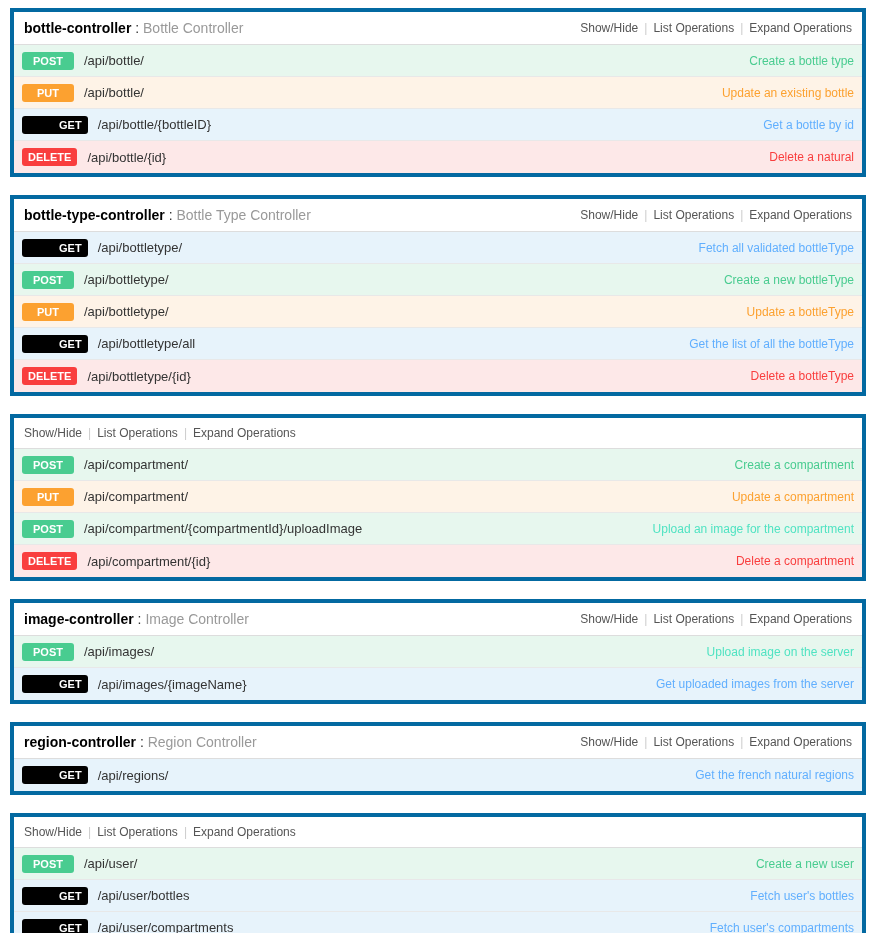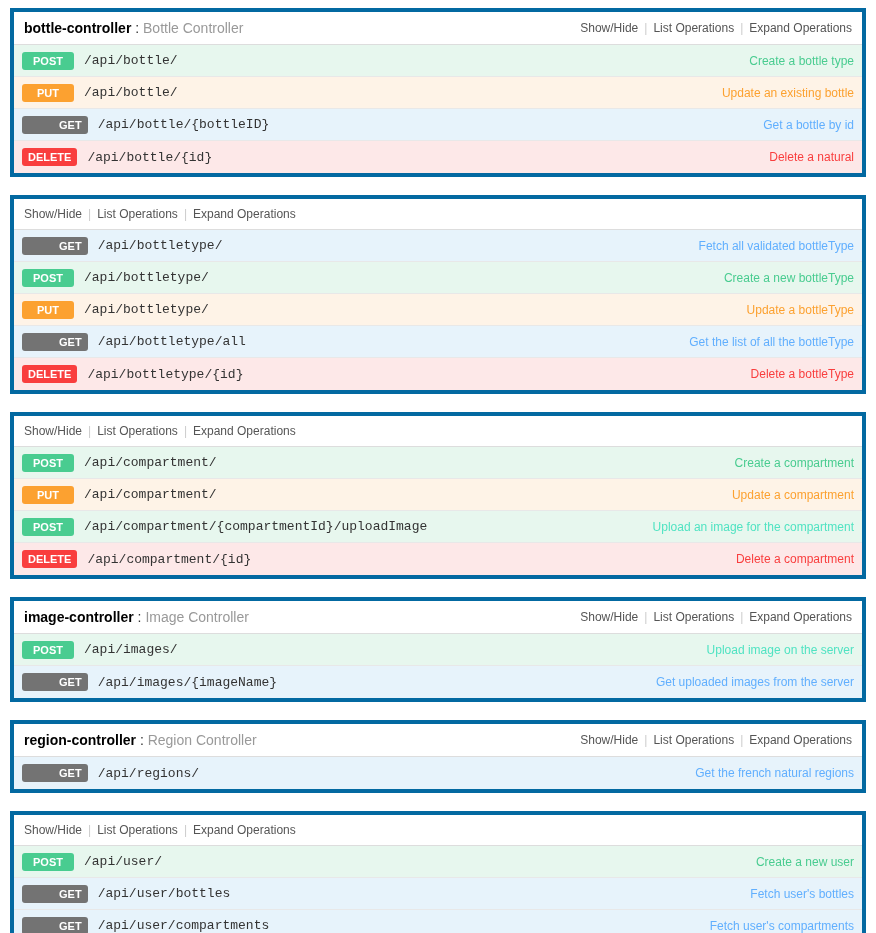--- a/index.html
+++ b/index.html
@@ -69,33 +69,33 @@
       padding: 3px 6px;
       border-radius: 3px;
       font-size: 11px;
       font-weight: bold;
       color: #fff;
       min-width: 52px;
       text-align: center;
       margin-right: 10px;
       flex-shrink: 0;
     }
-    .method-get { background-color: #737373; padding-left: 37px; }
+    .method-get { background-color: #000000; padding-left: 37px; }
     .method-post { background-color: #49cc90; }
     .method-put { background-color: #fca130; }
     .method-delete { background-color: #f93e3e; }
 
     .op-get { background-color: #e7f3fb; }
     .op-post { background-color: #e7f7ee; }
     .op-put { background-color: #fef3e7; }
     .op-delete { background-color: #fde8e8; }
 
     .operation-path {
       flex: 1;
-      font-family: Liberation Mono, monospace;
+      font-family: Liberation Sans, sans-serif;
       font-size: 13px;
       color: #333;
     }
     .operation-summary {
       font-size: 12px;
       text-align: right;
       flex-shrink: 0;
       margin-left: 10px;
     }
     .sum-green { color: #49cc90; }
@@ -136,20 +136,21 @@
           <span class="operation-summary sum-blue">Get a bottle by id</span>
         </div>
         <div class="operation-row op-delete">
           <span class="method-badge method-delete">DELETE</span>
           <span class="operation-path">/api/bottle/{id}</span>
           <span class="operation-summary sum-red">Delete a natural</span>
         </div>
       </div>
       <div class="controller-section">
         <div class="controller-header">
+          <div class="controller-title"><span class="controller-id">bottle-type-controller</span> : <span class="controller-name">Bottle Type Controller</span></div>
           <div class="controller-actions">
             <a>Show/Hide</a>
             <span class="sep">|</span>
             <a>List Operations</a>
             <span class="sep">|</span>
             <a>Expand Operations</a>
           </div>
         </div>
         <div class="operation-row op-get">
           <span class="method-badge method-get">GET</span>

